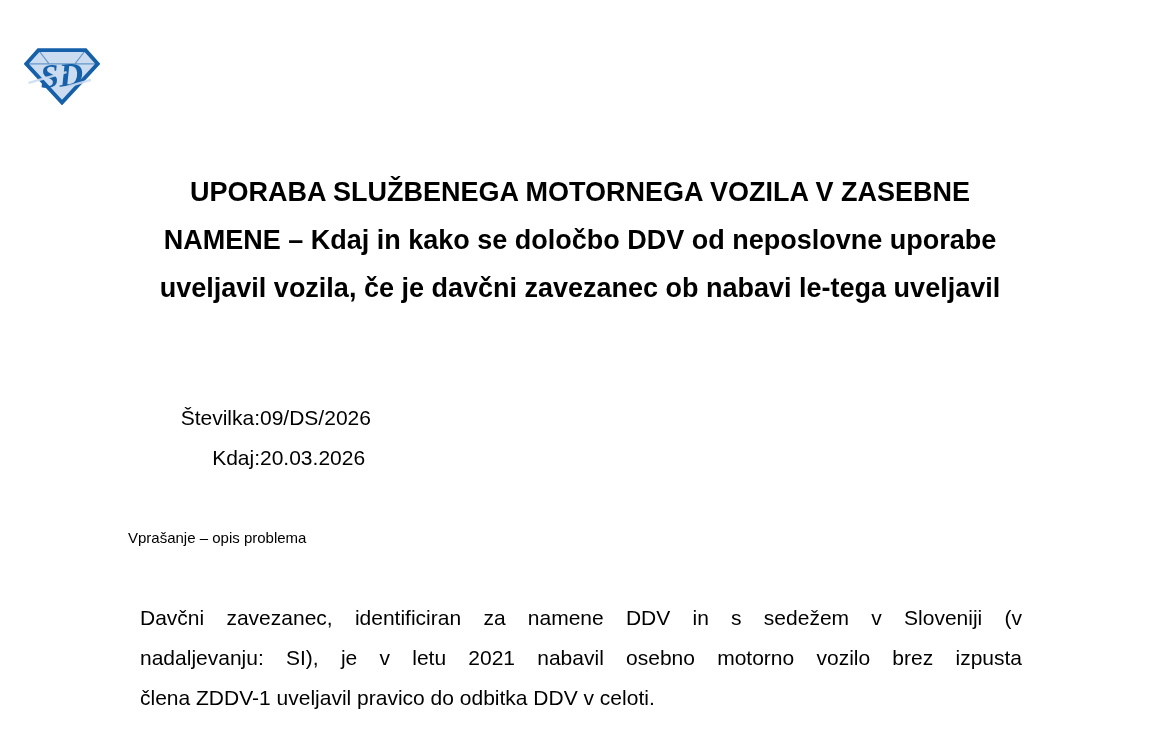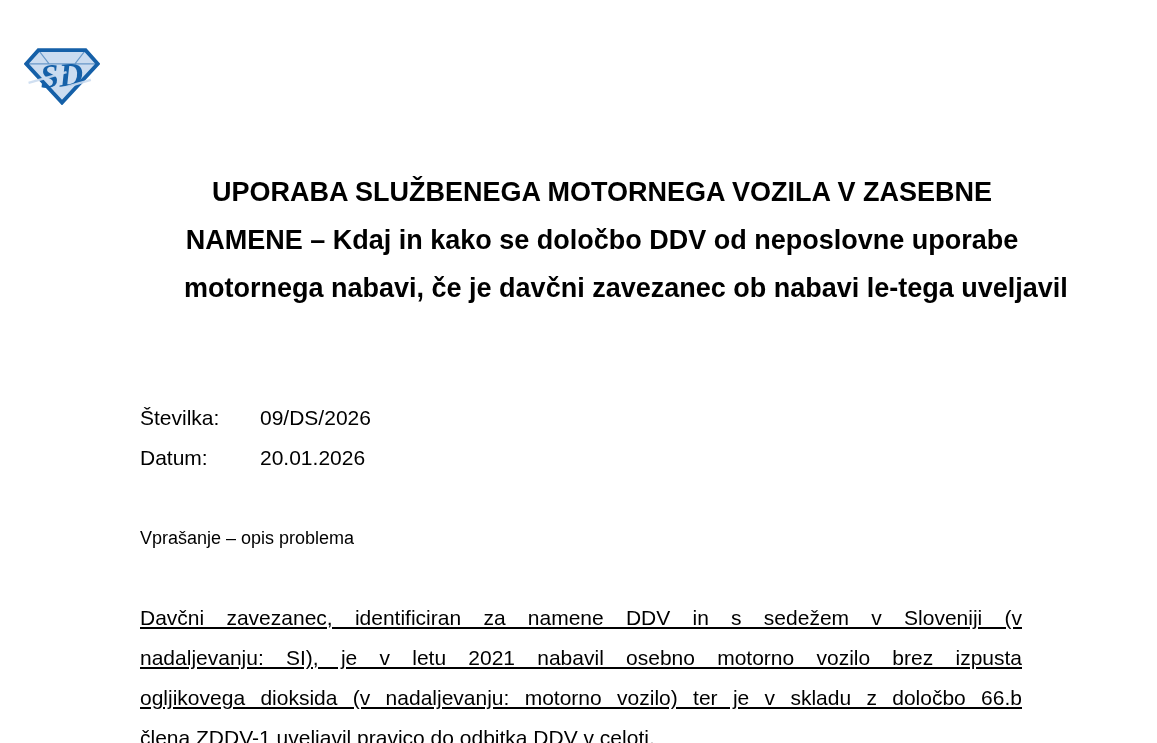--- a/index.html
+++ b/index.html
@@ -32,87 +32,85 @@
     left: 140px;
     top: 168px;
     width: 880px;
     text-align: center;
     font-weight: bold;
     font-size: 27px;
   }
   .title-line {
     line-height: 48px;
     white-space: nowrap;
-    margin-left: 44px;
   }
   .meta-block {
     position: absolute;
     left: 140px;
     top: 398px;
     font-size: 21px;
   }
   .meta-row {
     line-height: 40px;
   }
   .meta-label {
     display: inline-block;
     width: 120px;
+    text-align: right;
   }
   .section-heading {
     position: absolute;
-    left: 140px;
+    left: 128px;
     top: 518px;
-    font-size: 18px;
+    font-size: 15px;
     line-height: 40px;
   }
   .para-block {
     position: absolute;
     left: 140px;
     top: 598px;
     width: 882px;
     font-size: 21px;
   }
   .para-line {
     line-height: 40px;
   }
   .para-line.just {
     text-align: justify;
     text-align-last: justify;
-    text-decoration: underline;
   }
 </style>
 </head>
 <body>
 
 <div class="page">
 
   <svg class="logo" viewBox="0 0 100 76" aria-hidden="true">
     <path d="M19 4 L81 4 L97 22 L50 73 L3 22 Z" stroke-width="5" stroke-linejoin="miter" fill="#cbdcf0" stroke="#1560a8"></path>
     <path d="M3 22 L97 22 M19 4 L33 22 M81 4 L67 22" fill="none" stroke-width="1.5" opacity="0.55" stroke="#1560a8"></path>
     <text x="50" y="52" text-anchor="middle" font-family="Liberation Serif, serif" font-style="italic" font-weight="bold" font-size="44" transform="rotate(-4 50 44)" fill="#1560a8">SD</text>
     <path d="M6 47 L56 33 M40 57 L88 43" fill="none" stroke-width="3" opacity="0.9" stroke="#cbdcf0"></path>
   </svg>
 
   <div class="title-block">
     <div class="title-line">UPORABA SLUŽBENEGA MOTORNEGA VOZILA V ZASEBNE</div>
     <div class="title-line">NAMENE – Kdaj in kako se določbo DDV od neposlovne uporabe</div>
-    <div class="title-line">motornega nabavi, če je davčni zavezanec ob nabavi le-tega uveljavil</div>
+    <div class="title-line">uveljavil vozila, če je davčni zavezanec ob nabavi le-tega uveljavil</div>
   </div>
 
   <div class="meta-block">
     <div class="meta-row">
       <span class="meta-label">Številka:</span><span class="meta-value">09/DS/2026</span>
     </div>
     <div class="meta-row">
-      <span class="meta-label">Datum:</span><span class="meta-value">20.01.2026</span>
+      <span class="meta-label">Kdaj:</span><span class="meta-value">20.03.2026</span>
     </div>
   </div>
 
   <div class="section-heading">Vprašanje – opis problema</div>
 
   <div class="para-block">
     <div class="para-line just">Davčni zavezanec, identificiran za namene DDV in s sedežem v Sloveniji (v</div>
     <div class="para-line just">nadaljevanju: SI), je v letu 2021 nabavil osebno motorno vozilo brez izpusta</div>
-    <div class="para-line just">ogljikovega dioksida (v nadaljevanju: motorno vozilo) ter je v skladu z določbo 66.b</div>
     <div class="para-line">člena ZDDV-1 uveljavil pravico do odbitka DDV v celoti.</div>
   </div>
 
 </div>
 
 </body></html>

